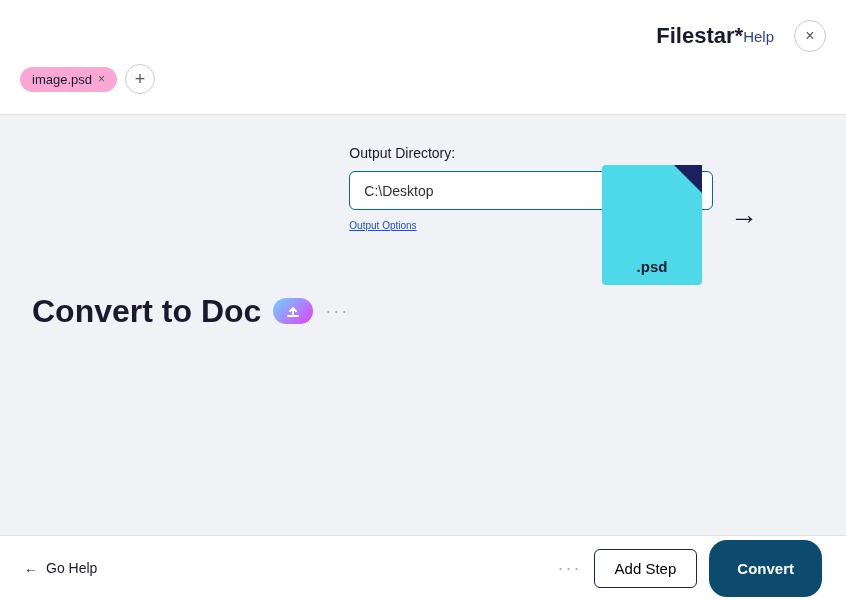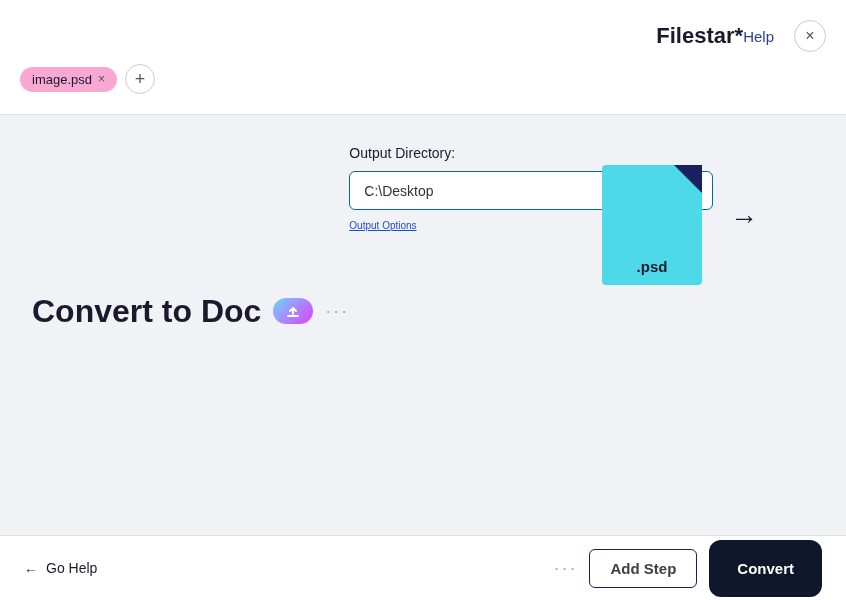--- a/index.html
+++ b/index.html
@@ -273,32 +273,32 @@
       color: #aaa;
       letter-spacing: 2px;
       cursor: pointer;
       background: none;
       border: none;
     }
     .add-step-btn {
       padding: 10px 20px;
       border: 1.5px solid #1a2060;
       background: #fff;
-      color: #404040;
+      color: #000000;
       border-radius: 6px;
       font-size: 15px;
-      font-weight: 700;
+      font-weight: 400;
       cursor: pointer;
     }
     .convert-btn {
       padding: 20px 28px;
       border: none;
-      background: #0f172a;
+      background: #0c4a6e;
       color: #fff;
-      border-radius: 12px;
+      border-radius: 18px;
       font-size: 15px;
       font-weight: 700;
       cursor: pointer;
     }
   </style>
 </head>
 <body>
 
 <div class="header">
   <div class="header-top">

